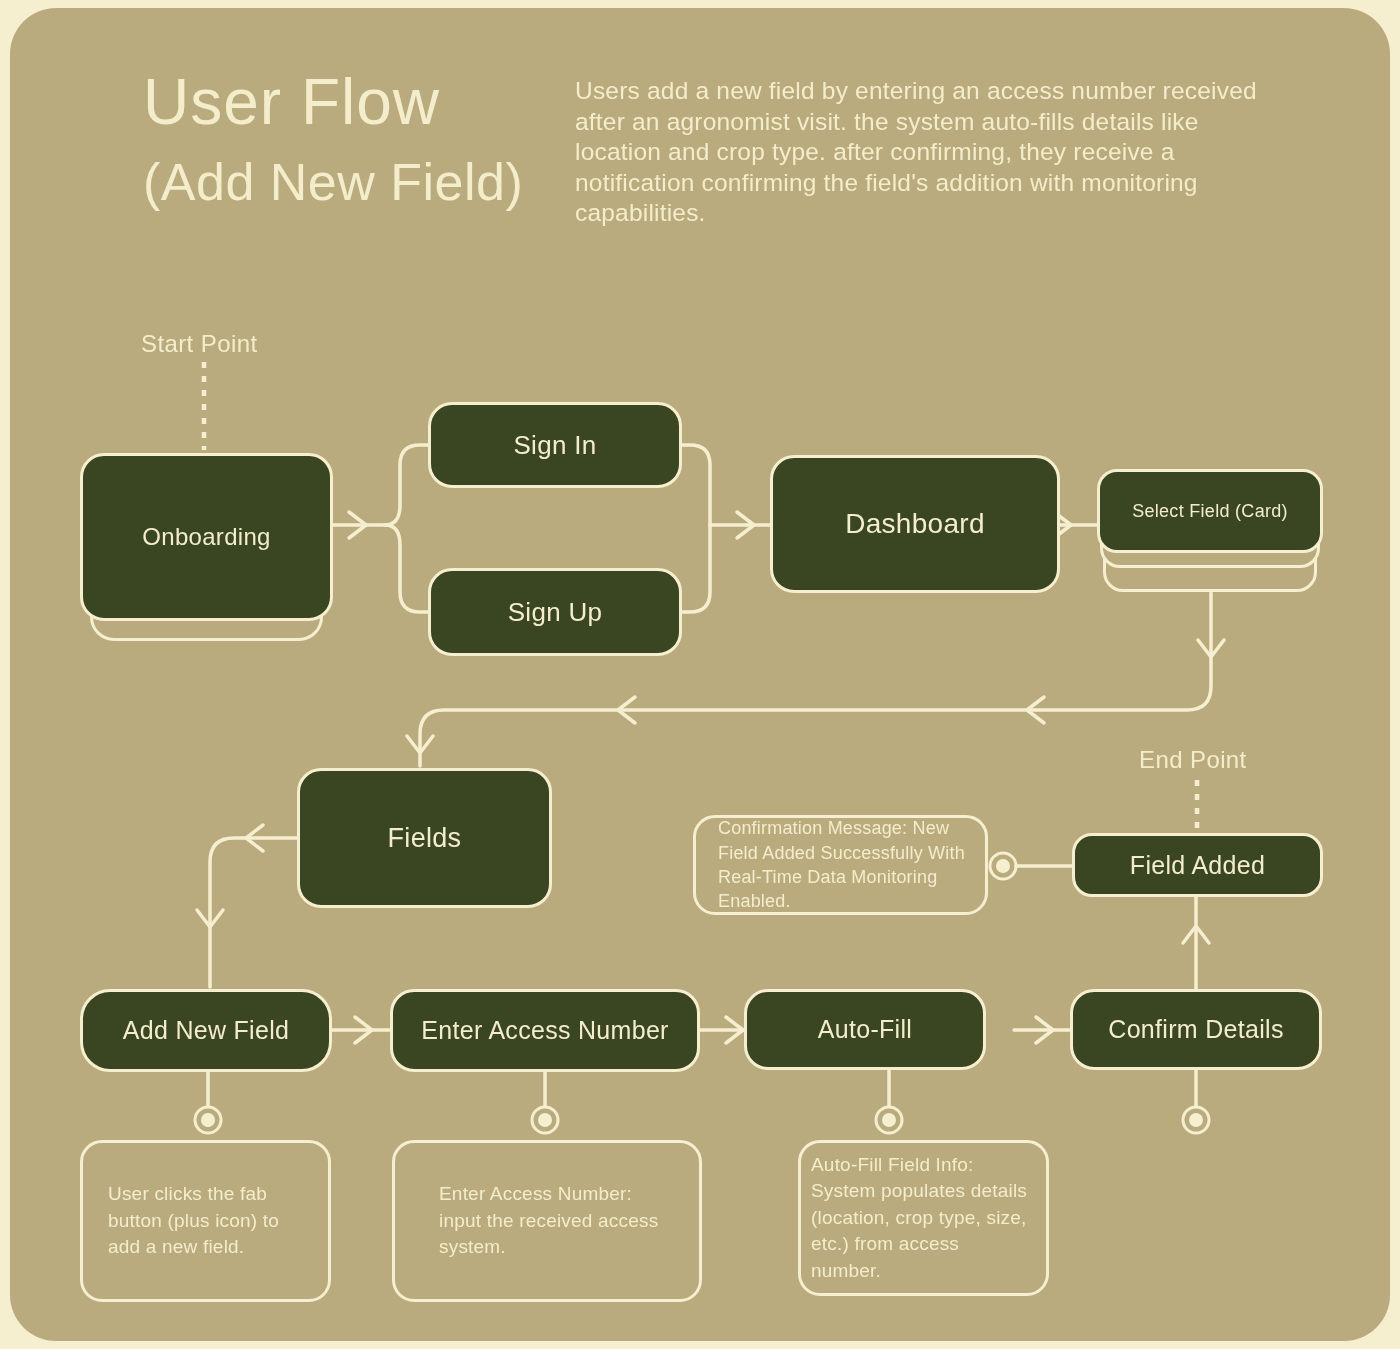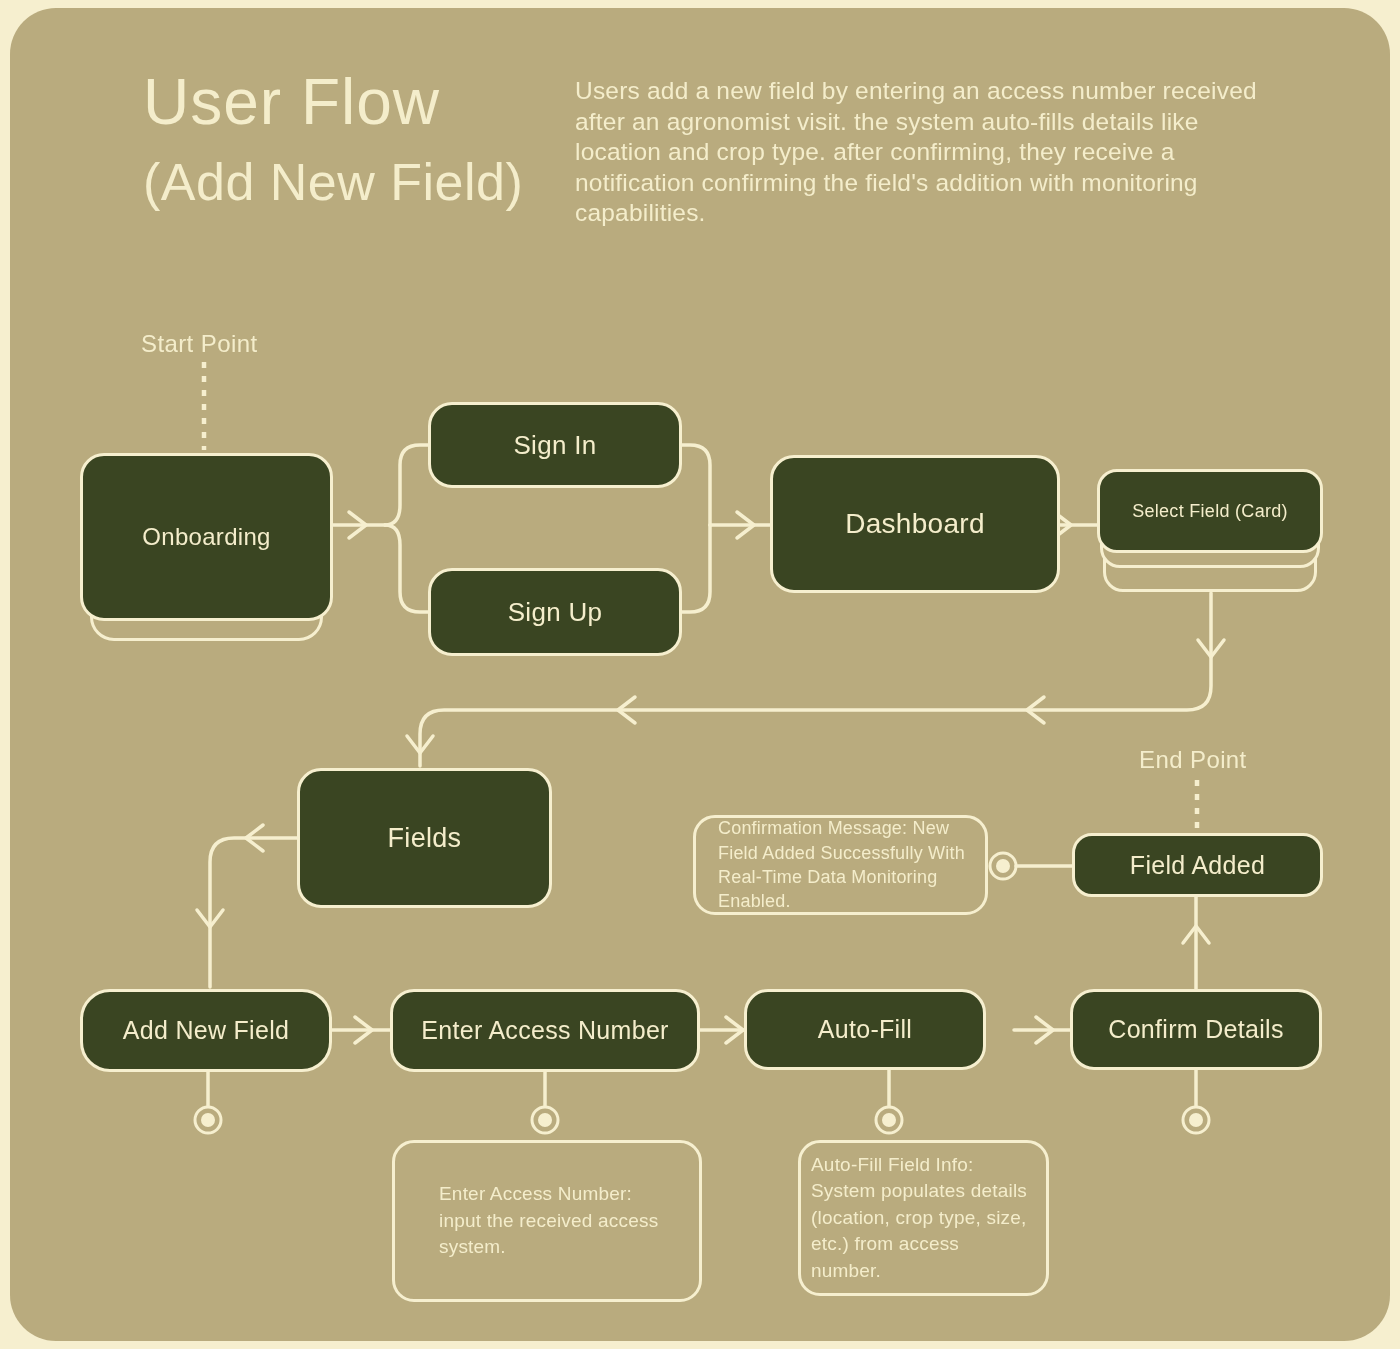--- a/index.html
+++ b/index.html
@@ -176,19 +176,22 @@
   </div>
 
   <div class="node" style="left:1072px;top:833px;width:251px;height:64px;font-size:25px;border-radius:20px;">
     <span>Field Added</span>
   </div>
 
   <div class="note" style="left:693px;top:815px;width:295px;height:100px;padding:0 18px 0 22px;font-size:18px;line-height:1.35;">
     <span>Confirmation Message: New Field Added Successfully With Real-Time Data Monitoring Enabled.</span>
   </div>
 
+  <div class="note" style="left:80px;top:1140px;width:251px;height:162px;padding:0 16px 0 25px;">
+    <span>User clicks the fab button (plus icon) to add a new field.</span>
+  </div>
   <div class="note" style="left:392px;top:1140px;width:310px;height:162px;padding:0 20px 0 44px;">
     <span>Enter Access Number: input the received access system.</span>
   </div>
   <div class="note" style="left:765px;top:1140px;width:251px;height:156px;padding:0 14px 0 10px;margin-left:33px;">
     <span>Auto-Fill Field Info: System populates details (location, crop type, size, etc.) from access number.</span>
   </div>
 </div>
 
 </body></html>

